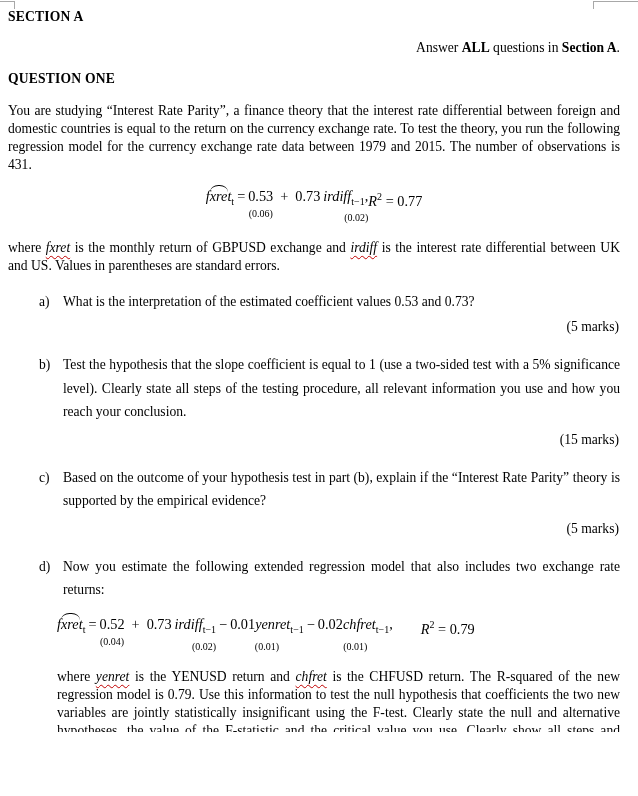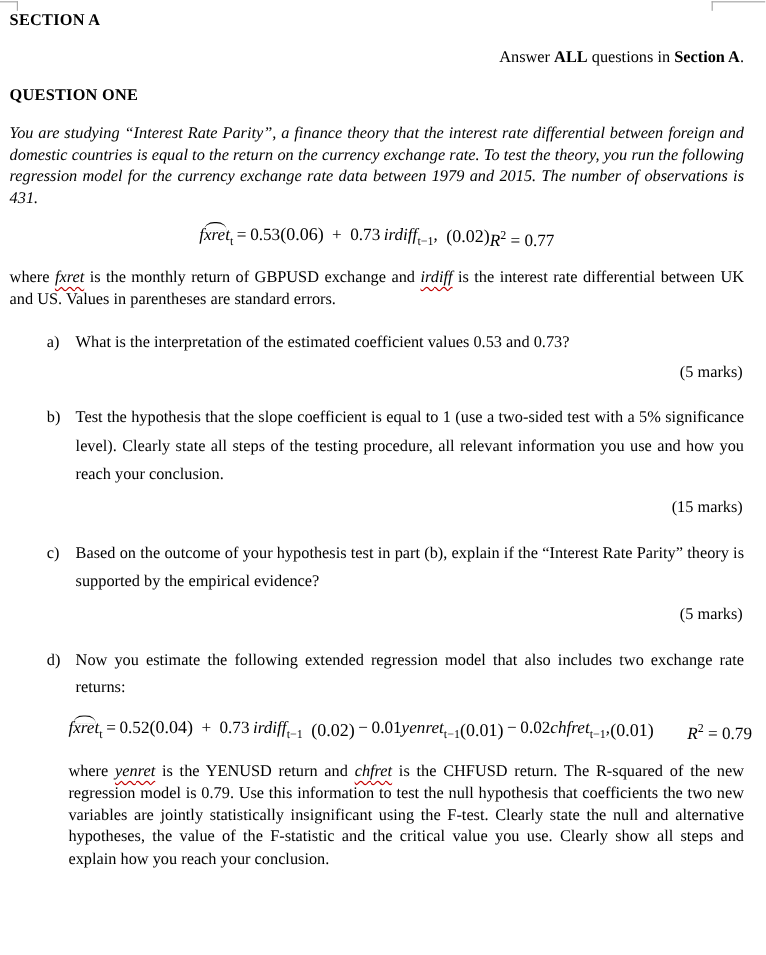--- a/index.html
+++ b/index.html
@@ -17,41 +17,41 @@
   
   .mark-tl { position:absolute; top:1px; left:0; width:14px; height:7px;
              border-top:1px solid #a8a8a8; border-right:1px solid #a8a8a8; }
   .mark-tr { position:absolute; top:1px; right:0; width:44px; height:7px;
              border-top:1px solid #a8a8a8; border-left:1px solid #a8a8a8; }
 
   .heading { font-weight:bold; letter-spacing:0.2px; }
   .section-heading { margin-top:2px; }
   .instruction { margin-top:15px;text-align:right; }
   .question-heading { margin-top:15px; }
-  .intro { margin-top:15px; line-height:18px; text-align:justify;font-style:italic; }
+  .intro { margin-top:15px; line-height:18px; text-align:justify; }
 
   b { font-weight:bold; }
   .var { font-style:italic; }
   .sp  { font-style:italic;
          text-decoration-line:underline;
          text-decoration-style:wavy;
          text-decoration-color:#c00000;
          text-decoration-thickness:1px;
          text-underline-offset:3px; }
   .ul  { }
 
   
   .eq { font-size:14.3px; line-height:17px; }
   .eq1-wrap { margin-top:13px; display:flex; justify-content:center; }
   .eq2-wrap { margin-top:14px; margin-left:49px; }
   .eq-row { display:flex; align-items:flex-start; white-space:nowrap; }
-  .term { display:inline-flex; flex-direction:row; align-items:center; }
-  .term.se-left { align-items:center; }
+  .term { display:inline-flex; flex-direction:column; align-items:center; }
+  .term.se-left { align-items:flex-end; }
   .term.se-left .se { padding-left:7px; }
-  .se { font-size:15px; font-style:normal; }
+  .se { font-size:10px; font-style:normal; }
   .op { padding:0 7px; }
   .op-tight { padding:0 3px; }
   .hat { position:relative; display:inline-block; font-style:italic; }
   .hat::before { content:""; position:absolute; top:-3px; left:4px; right:3px; height:6px;
                  border-top:1.4px solid #000;
                  border-radius:50% 50% 0 0 / 110% 110% 0 0; }
   .rsq1 { }
   .rsq2 { margin-left:28px; }
   sub { font-size:10px; }
   sup { font-size:10px; }

